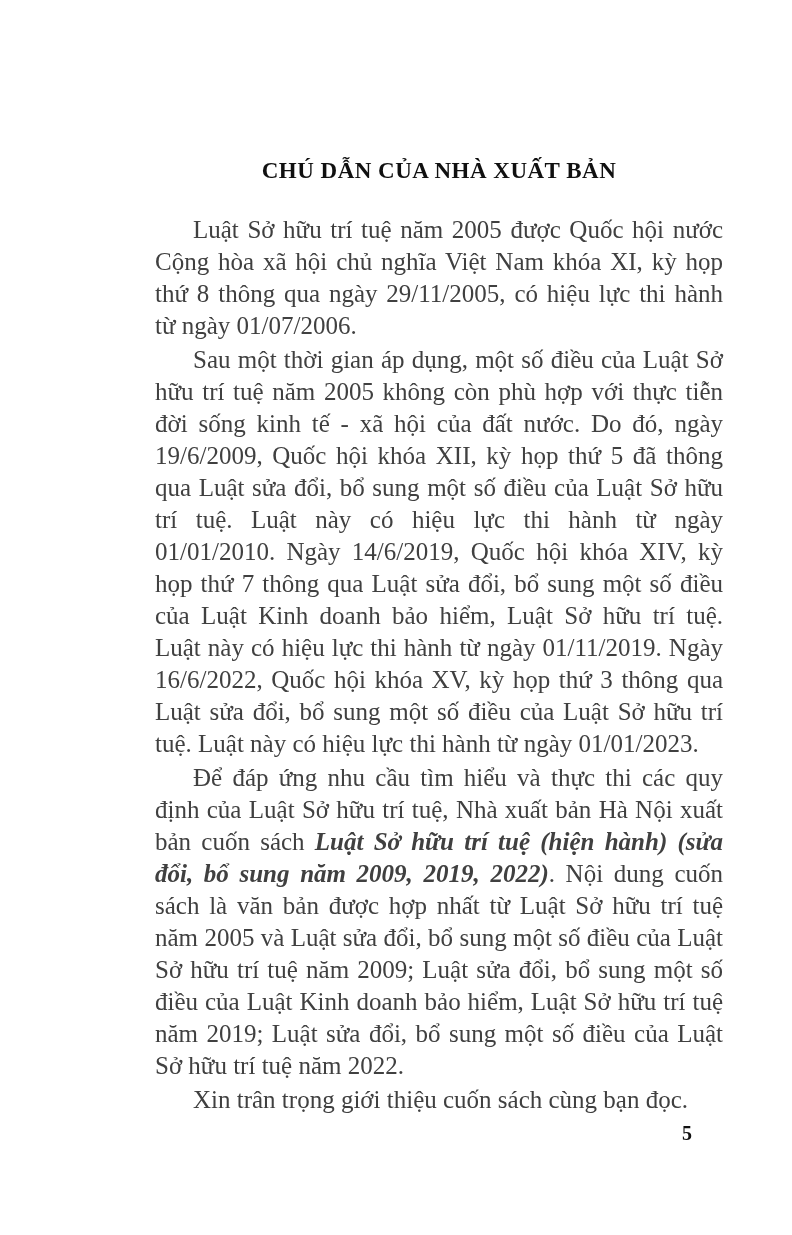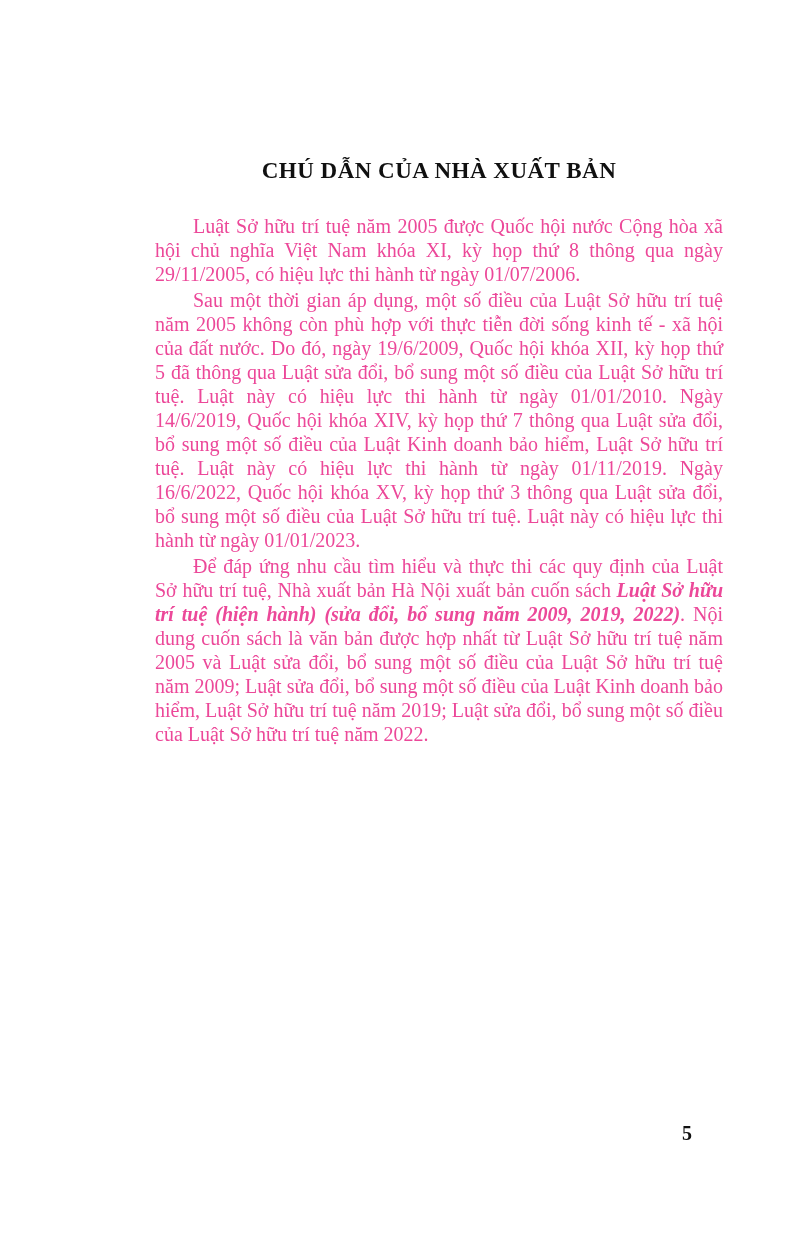--- a/index.html
+++ b/index.html
@@ -28,25 +28,25 @@
   h1.page-title {
     margin: 0 0 30px 0;
     text-align: center;
     font-size: 23px;
     font-weight: bold;
     letter-spacing: 0.5px;
     color: #101010;
   }
   p.body-par {
     margin: 0 0 2px 0;
-    font-size: 20px;
-    line-height: 24px;
+    font-size: 25px;
+    line-height: 32px;
     text-align: justify;
     text-indent: 38px;
-    color: #ec4899;
+    color: #404040;
   }
   .emph {
     font-weight: bold;
     font-style: italic;
   }
   .signature {
     margin-top: 14px;
     font-size: 20.5px;
     line-height: 33px;
     text-align: right;
@@ -69,17 +69,18 @@
 <div class="page">
 
   <h1 class="page-title">CHÚ DẪN CỦA NHÀ XUẤT BẢN</h1>
 
   <p class="body-par">Luật Sở hữu trí tuệ năm 2005 được Quốc hội nước Cộng hòa xã hội chủ nghĩa Việt Nam khóa XI, kỳ họp thứ 8 thông qua ngày 29/11/2005, có hiệu lực thi hành từ ngày 01/07/2006.</p>
 
   <p class="body-par">Sau một thời gian áp dụng, một số điều của Luật Sở hữu trí tuệ năm 2005 không còn phù hợp với thực tiễn đời sống kinh tế - xã hội của đất nước. Do đó, ngày 19/6/2009, Quốc hội khóa XII, kỳ họp thứ 5 đã thông qua Luật sửa đổi, bổ sung một số điều của Luật Sở hữu trí tuệ. Luật này có hiệu lực thi hành từ ngày 01/01/2010. Ngày 14/6/2019, Quốc hội khóa XIV, kỳ họp thứ 7 thông qua Luật sửa đổi, bổ sung một số điều của Luật Kinh doanh bảo hiểm, Luật Sở hữu trí tuệ. Luật này có hiệu lực thi hành từ ngày 01/11/2019. Ngày 16/6/2022, Quốc hội khóa XV, kỳ họp thứ 3 thông qua Luật sửa đổi, bổ sung một số điều của Luật Sở hữu trí tuệ. Luật này có hiệu lực thi hành từ ngày 01/01/2023.</p>
 
   <p class="body-par"><span>Để đáp ứng nhu cầu tìm hiểu và thực thi các quy định của Luật Sở hữu trí tuệ, Nhà xuất bản Hà Nội xuất bản cuốn sách </span><span class="emph">Luật Sở hữu trí tuệ (hiện hành) (sửa đổi, bổ sung năm 2009, 2019, 2022)</span><span>. Nội dung cuốn sách là văn bản được hợp nhất từ Luật Sở hữu trí tuệ năm 2005 và Luật sửa đổi, bổ sung một số điều của Luật Sở hữu trí tuệ năm 2009; Luật sửa đổi, bổ sung một số điều của Luật Kinh doanh bảo hiểm, Luật Sở hữu trí tuệ năm 2019; Luật sửa đổi, bổ sung một số điều của Luật Sở hữu trí tuệ năm 2022.</span></p>
 
+  <p class="body-par">Xin trân trọng giới thiệu cuốn sách cùng bạn đọc.</p>
 
 
 </div>
 
 <div class="page-number">5</div>
 
 </body></html>

